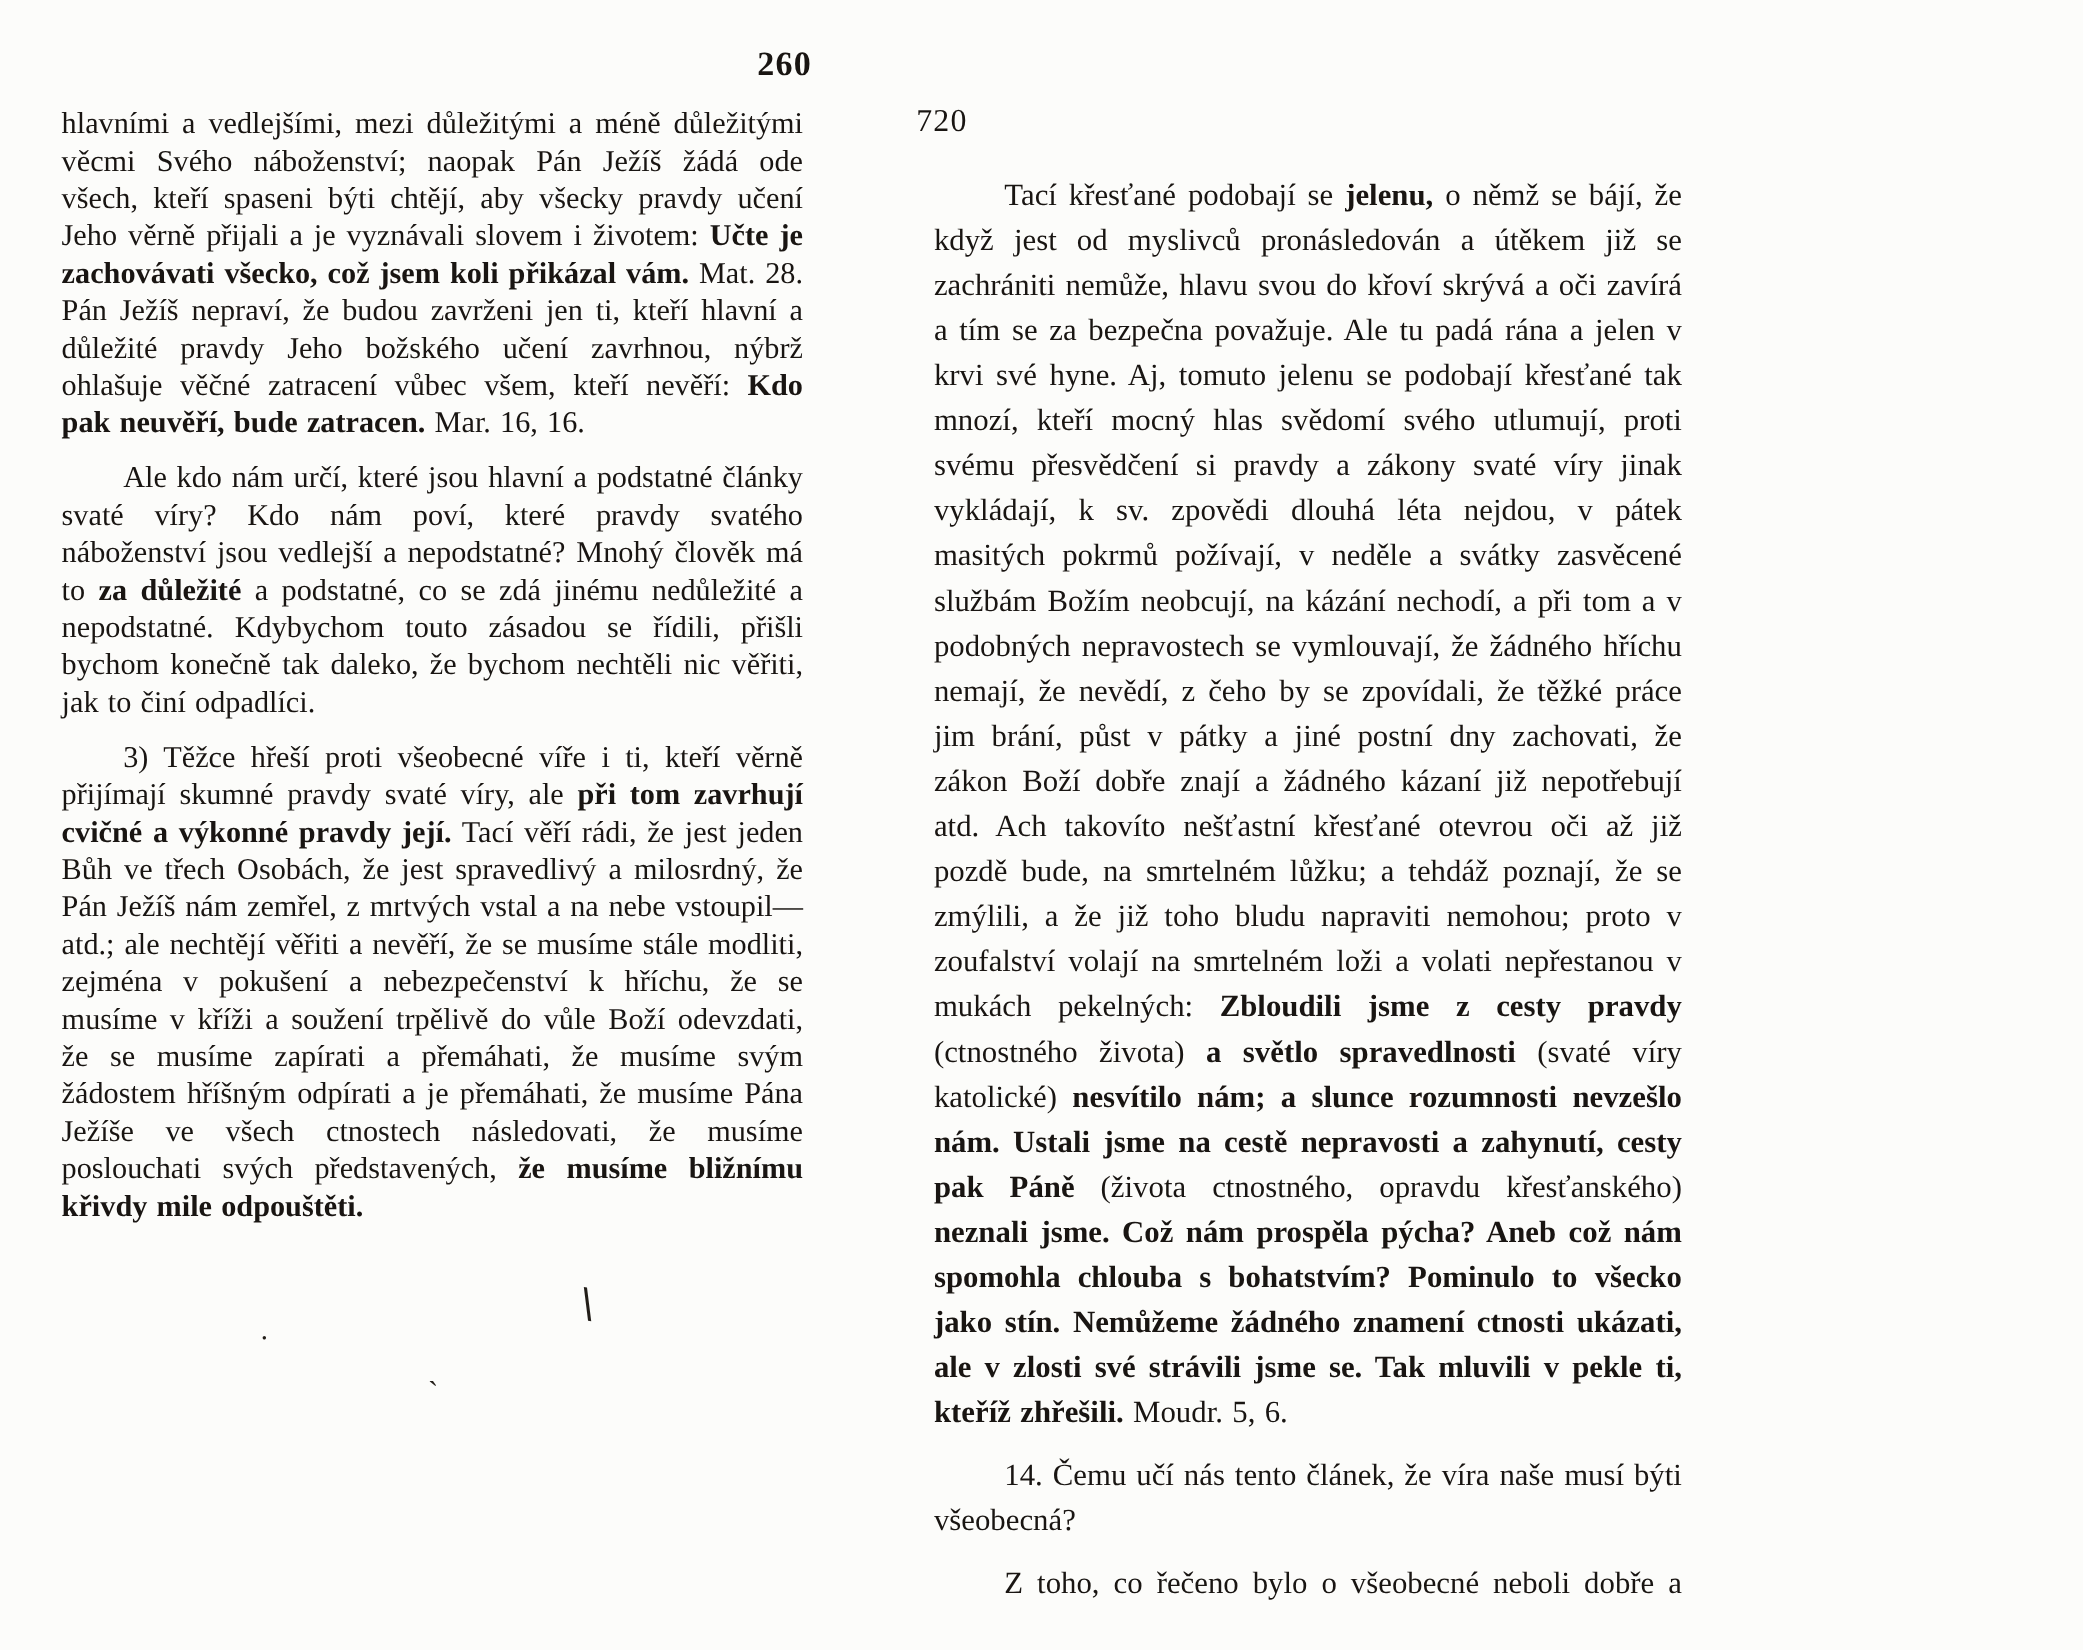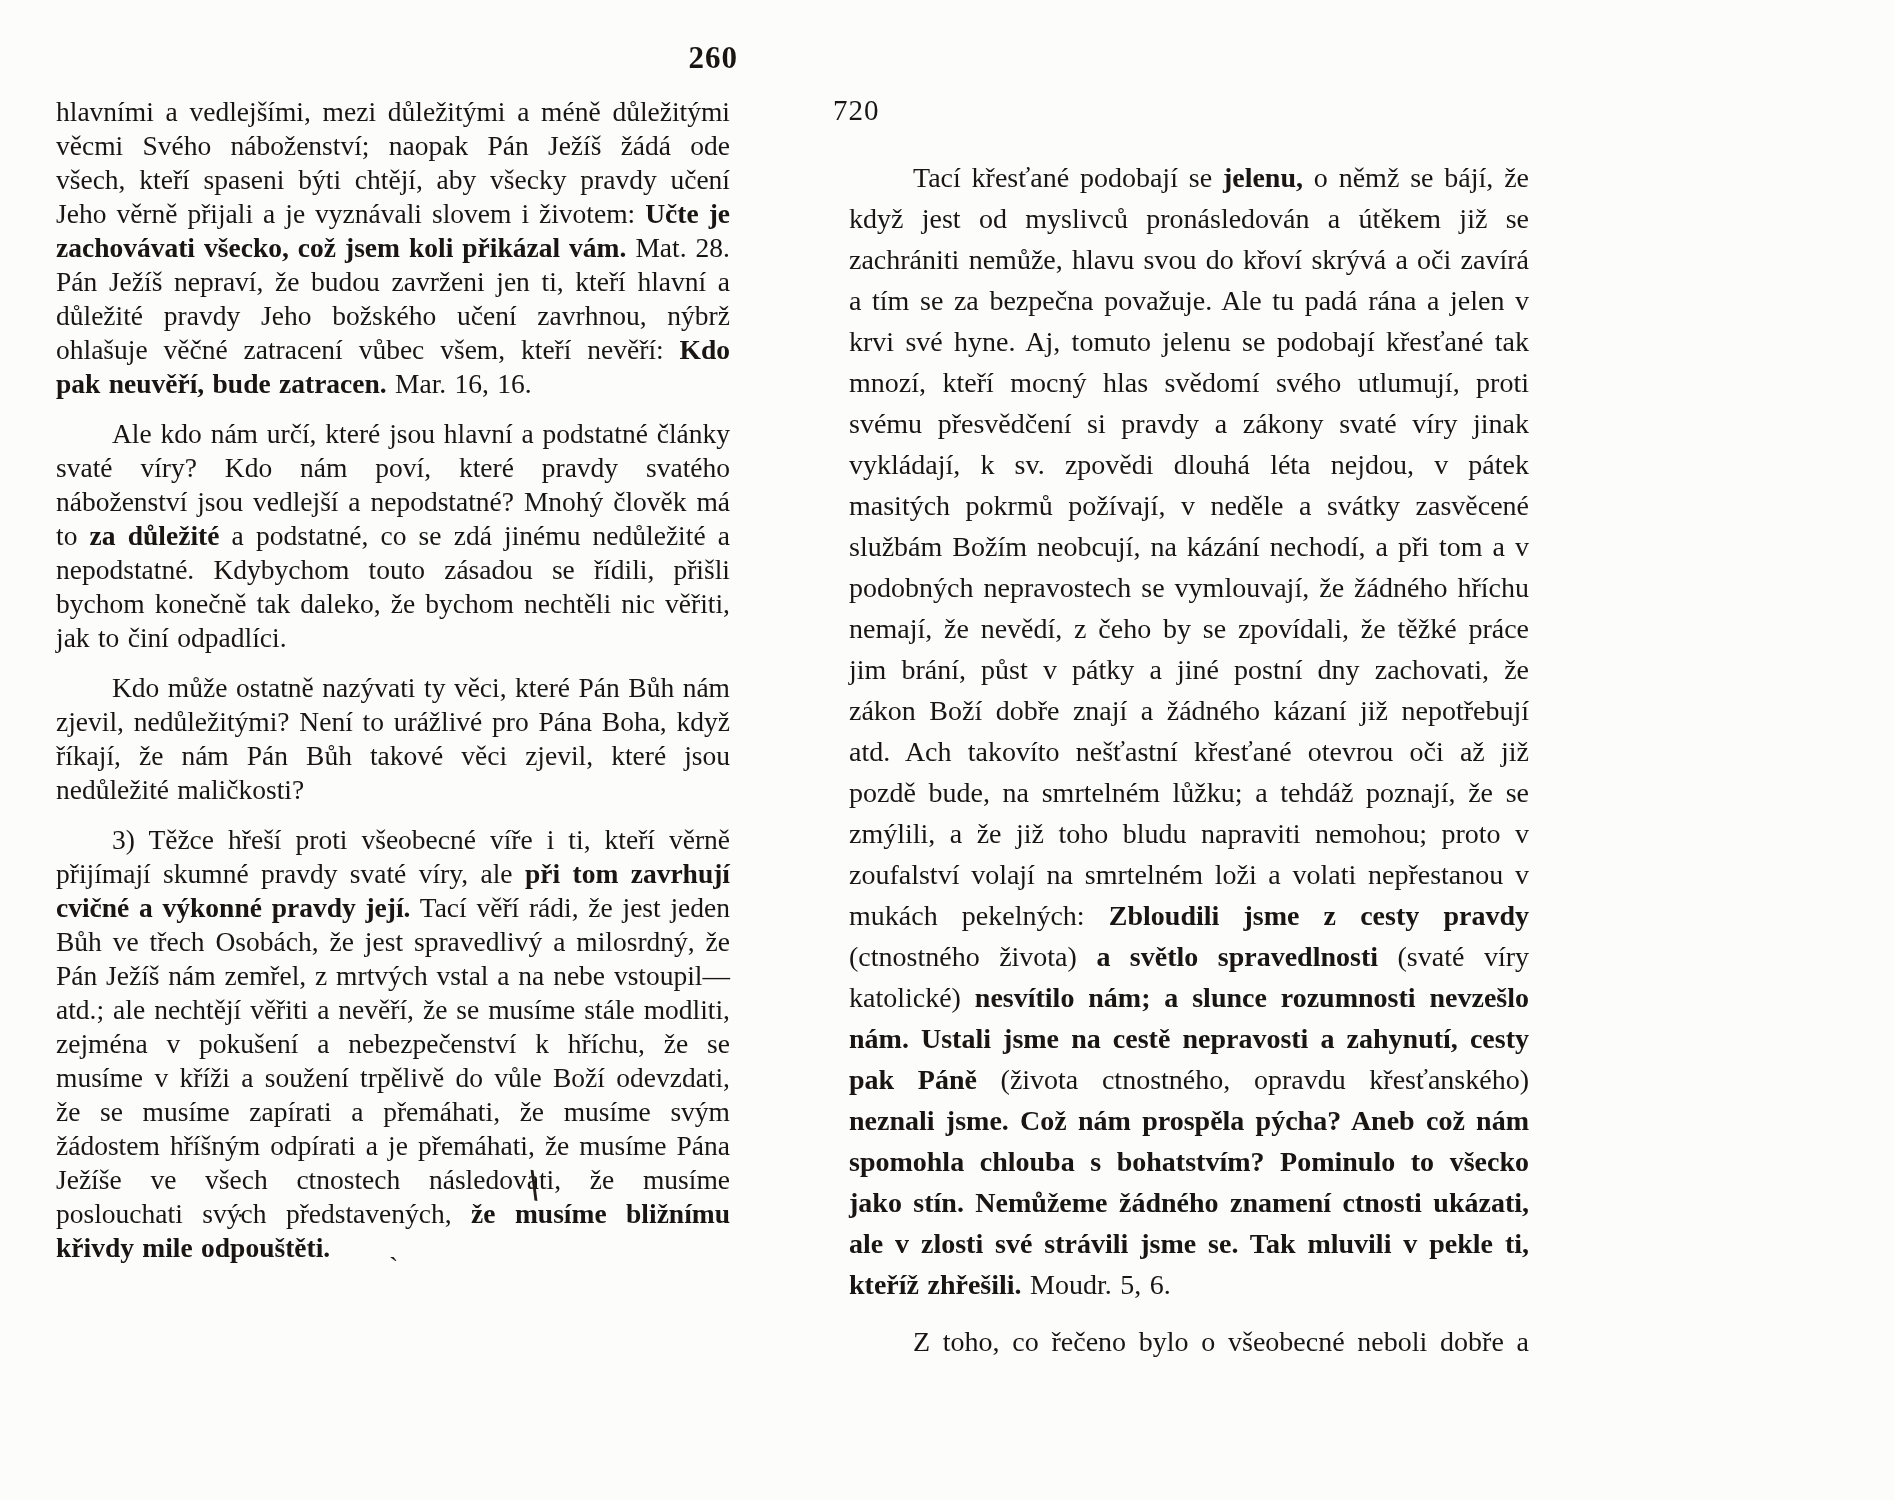--- a/index.html
+++ b/index.html
@@ -38,29 +38,29 @@
 </head>
 <body>
 
 <div class="scan">
 
   <section class="page left">
     <header class="pnum pnum-left">260</header>
     <div class="body-text">
       <p class="para noindent"><span class="reg">hlavními a vedlejšími, mezi důležitými a méně důležitými věcmi Svého náboženství; naopak Pán Ježíš žádá ode všech, kteří spaseni býti chtějí, aby všecky pravdy učení Jeho věrně přijali a je vyznávali slovem i životem: </span><span class="bold">Učte je zachovávati všecko, což jsem koli přikázal vám.</span><span class="reg"> Mat. 28. Pán Ježíš nepraví, že budou zavrženi jen ti, kteří hlavní a důležité pravdy Jeho božského učení zavrhnou, nýbrž ohlašuje věčné zatracení vůbec všem, kteří nevěří: </span><span class="bold">Kdo pak neuvěří, bude zatracen.</span><span class="reg"> Mar. 16, 16.</span></p>
       <p class="para"><span class="reg">Ale kdo nám určí, které jsou hlavní a podstatné články svaté víry? Kdo nám poví, které pravdy svatého náboženství jsou vedlejší a nepodstatné? Mnohý člověk má to </span><span class="bold">za důležité</span><span class="reg"> a podstatné, co se zdá jinému nedůležité a nepodstatné. Kdybychom touto zásadou se řídili, přišli bychom konečně tak daleko, že bychom nechtěli nic věřiti, jak to činí odpadlíci.</span></p>
-      <p class="para"><span class="reg">Kdo může ostatně nazývati ty věci, které Pán Bůh nám zjevil, nedůležitými? Není to urážlivé pro Pána Boha, když říkají, že nám Pán Bůh takové věci zjevil, které jsou nedůležité maličkosti?</span></p>
       <p class="para"><span class="reg">3) Těžce hřeší proti všeobecné víře i ti, kteří věrně přijímají skumné pravdy svaté víry, ale </span><span class="bold">při tom zavrhují cvičné a výkonné pravdy její.</span><span class="reg"> Tací věří rádi, že jest jeden Bůh ve třech Osobách, že jest spravedlivý a milosrdný, že Pán Ježíš nám zemřel, z mrtvých vstal a na nebe vstoupil—atd.; ale nechtějí věřiti a nevěří, že se musíme stále modliti, zejména v pokušení a nebezpečenství k hříchu, že se musíme v kříži a soužení trpělivě do vůle Boží odevzdati, že se musíme zapírati a přemáhati, že musíme svým žádostem hříšným odpírati a je přemáhati, že musíme Pána Ježíše ve všech ctnostech následovati, že musíme poslouchati svých představených, </span><span class="bold">že musíme bližnímu křivdy mile odpouštěti.</span></p>
     </div>
   </section>
 
   <section class="page right">
     <header class="pnum pnum-right">720</header>
     <div class="body-text">
       <p class="para"><span class="reg">Tací křesťané podobají se </span><span class="bold">jelenu,</span><span class="reg"> o němž se bájí, že když jest od myslivců pronásledován a útěkem již se zachrániti nemůže, hlavu svou do křoví skrývá a oči zavírá a tím se za bezpečna považuje. Ale tu padá rána a jelen v krvi své hyne. Aj, tomuto jelenu se podobají křesťané tak mnozí, kteří mocný hlas svědomí svého utlumují, proti svému přesvědčení si pravdy a zákony svaté víry jinak vykládají, k sv. zpovědi dlouhá léta nejdou, v pátek masitých pokrmů požívají, v neděle a svátky zasvěcené službám Božím neobcují, na kázání nechodí, a při tom a v podobných nepravostech se vymlouvají, že žádného hříchu nemají, že nevědí, z čeho by se zpovídali, že těžké práce jim brání, půst v pátky a jiné postní dny zachovati, že zákon Boží dobře znají a žádného kázaní již nepotřebují atd. Ach takovíto nešťastní křesťané otevrou oči až již pozdě bude, na smrtelném lůžku; a tehdáž poznají, že se zmýlili, a že již toho bludu napraviti nemohou; proto v zoufalství volají na smrtelném loži a volati nepřestanou v mukách pekelných: </span><span class="bold">Zbloudili jsme z cesty pravdy</span><span class="reg"> (ctnostného života) </span><span class="bold">a světlo spravedlnosti</span><span class="reg"> (svaté víry katolické) </span><span class="bold">nesvítilo nám; a slunce rozumnosti nevzešlo nám. Ustali jsme na cestě nepravosti a zahynutí, cesty pak Páně</span><span class="reg"> (života ctnostného, opravdu křesťanského) </span><span class="bold">neznali jsme. Což nám prospěla pýcha? Aneb což nám spomohla chlouba s bohatstvím? Pominulo to všecko jako stín. Nemůžeme žádného znamení ctnosti ukázati, ale v zlosti své strávili jsme se. Tak mluvili v pekle ti, kteříž zhřešili.</span><span class="reg"> Moudr. 5, 6.</span></p>
+      <p class="para"><span class="reg">14. Čemu učí nás tento článek, že víra naše musí býti všeobecná?</span></p>
       <p class="para fill"><span class="reg">Z toho, co řečeno bylo o všeobecné neboli dobře a</span></p>
     </div>
   </section>
 
   <span class="artifact a1">.</span>
   <span class="artifact a2">∖</span>
   <span class="artifact a3">ˏ</span>
 
 </div>
 

